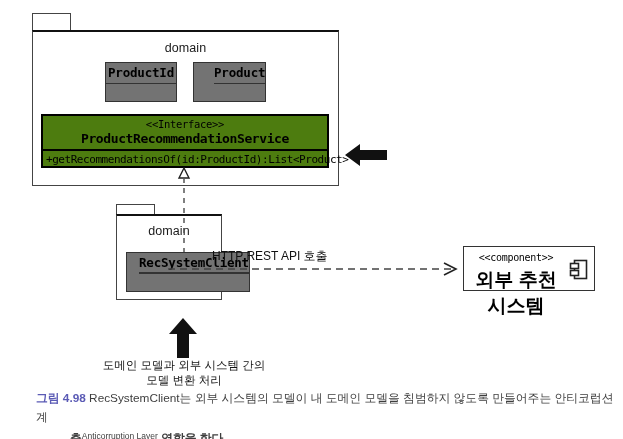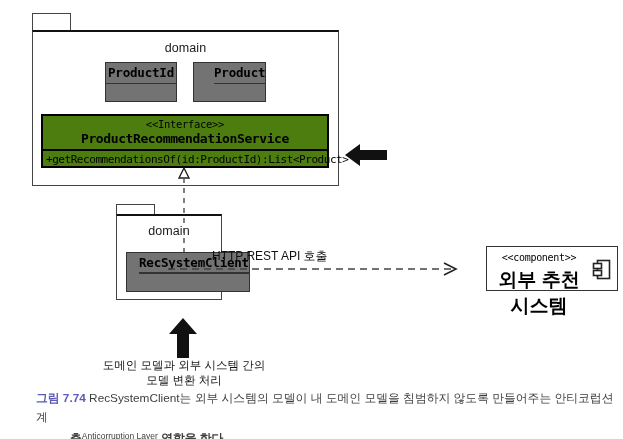--- a/index.html
+++ b/index.html
@@ -213,21 +213,21 @@
 
   <div class="pkg-body" style="left:108px; top:214px; width:106px; height:86px;">
     <div class="pkg-title" style="left:0; top:8px;">domain</div>
   </div>
 
   <div class="cls" style="left:118px; top:252px; width:124px; height:40px;">
     <div class="cls-name" style="height:21px; line-height:20px; border-bottom-width:2px;margin-left:12px;">RecSystemClient</div>
     <div class="cls-compartment" style="height:17px;"></div>
   </div>
 
-  <div class="comp" style="left:455px; top:246px; width:132px; height:45px;margin-left:23px;">
+  <div class="comp" style="left:455px; top:246px; width:132px; height:45px;">
     <div class="comp-stereo" style="position:absolute; left:0; top:5px; width:104px;">&lt;&lt;component&gt;&gt;</div>
     <div class="comp-name" style="position:absolute; left:0; top:20px; width:104px;">외부 추천 시스템</div>
 
     <svg class="abs" style="left:104px; top:11px;" width="24" height="24" viewBox="0 0 24 24">
       <rect x="6.5" y="2.5" width="12" height="18" fill="#fff" stroke="#222" stroke-width="1.6"></rect>
       <rect x="2.5" y="5.5" width="8" height="5" fill="#fff" stroke="#222" stroke-width="1.6"></rect>
       <rect x="2.5" y="12.5" width="8" height="5" fill="#fff" stroke="#222" stroke-width="1.6"></rect>
     </svg>
   </div>
 
@@ -250,17 +250,17 @@
     <polygon points="0,13 15,2 15,8 42,8 42,18 15,18 15,24" fill="#111"></polygon>
   </svg>
 
   <svg class="abs" style="left:160px; top:318px;" width="30" height="40" viewBox="0 0 30 40">
     <polygon points="15,0 29,16 21,16 21,40 9,40 9,16 1,16" fill="#111"></polygon>
   </svg>
   <div class="note" style="left:62px; top:358px; width:228px; text-align:center;">도메인 모델과 외부 시스템 간의
 모델 변환 처리</div>
 
   <div class="caption">
-    <span class="fignum">그림 7.74</span><span> RecSystemClient는 외부 시스템의 모델이 내 도메인 모델을 침범하지 않도록 만들어주는 안티코럽션 계</span>
+    <span class="fignum">그림 4.98</span><span> RecSystemClient는 외부 시스템의 모델이 내 도메인 모델을 침범하지 않도록 만들어주는 안티코럽션 계</span>
     <span class="line2"><span class="kr">층</span><sup>Anticorruption Layer</sup><span class="kr"> 역할을 한다.</span></span>
   </div>
 
 </div>
 
 </body></html>

